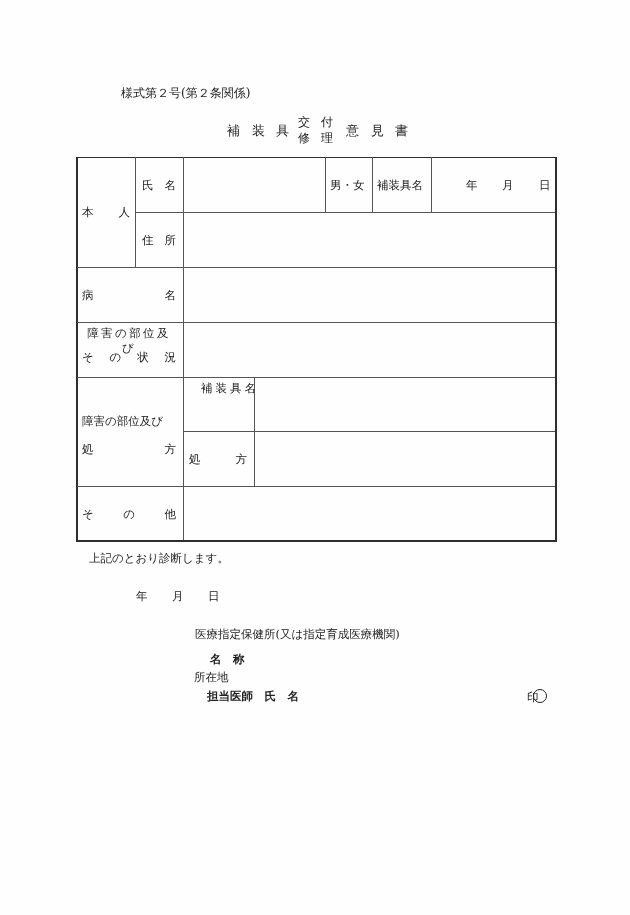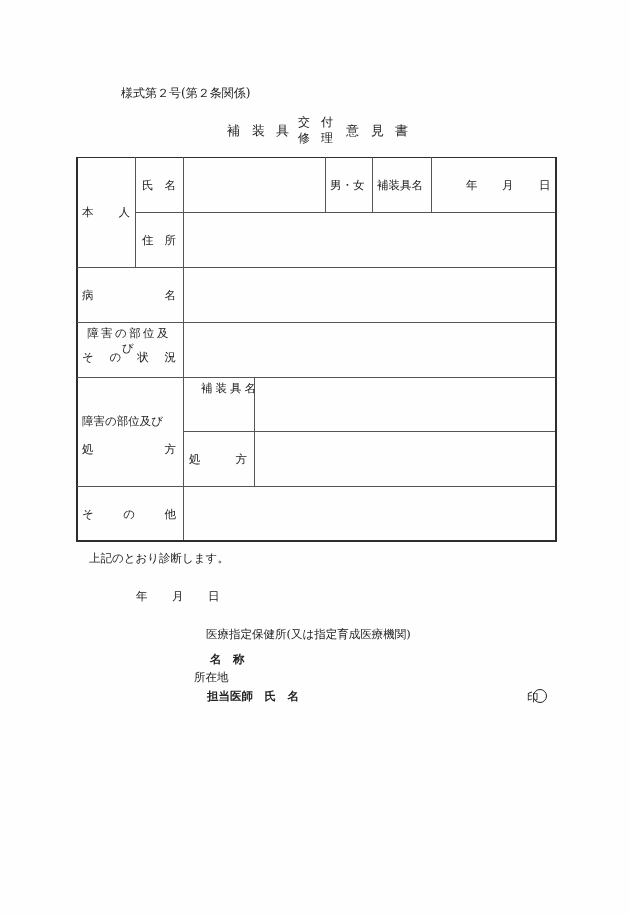--- a/index.html
+++ b/index.html
@@ -104,19 +104,19 @@
     <span>他</span>
 </div>
 <div class="abs" style="left:185px;top:487px;width:369px;height:52px;"></div>
 
 <div class="abs" style="left:89px;top:551px;">上記のとおり診断します。</div>
 <div>
   <span class="abs" style="left:136px;top:589px;">年</span>
   <span class="abs" style="left:172px;top:589px;">月</span>
   <span class="abs" style="left:208px;top:589px;">日</span>
 </div>
-<div class="abs" style="left:206px;top:627px;">医療指定保健所(又は指定育成医療機関)</div>
+<div class="abs" style="left:195px;top:627px;">医療指定保健所(又は指定育成医療機関)</div>
 <div class="abs" style="left:210px;top:652px;font-weight:bold;">名　称</div>
 <div class="abs" style="left:194px;top:670px;">所在地</div>
 <div class="abs" style="left:207px;top:689px;font-weight:bold;">担当医師　氏　名</div>
 <div class="abs" style="left:527px;top:689px;">
   <span>印</span><span class="seal"></span>
 </div>
 
 </body></html>

